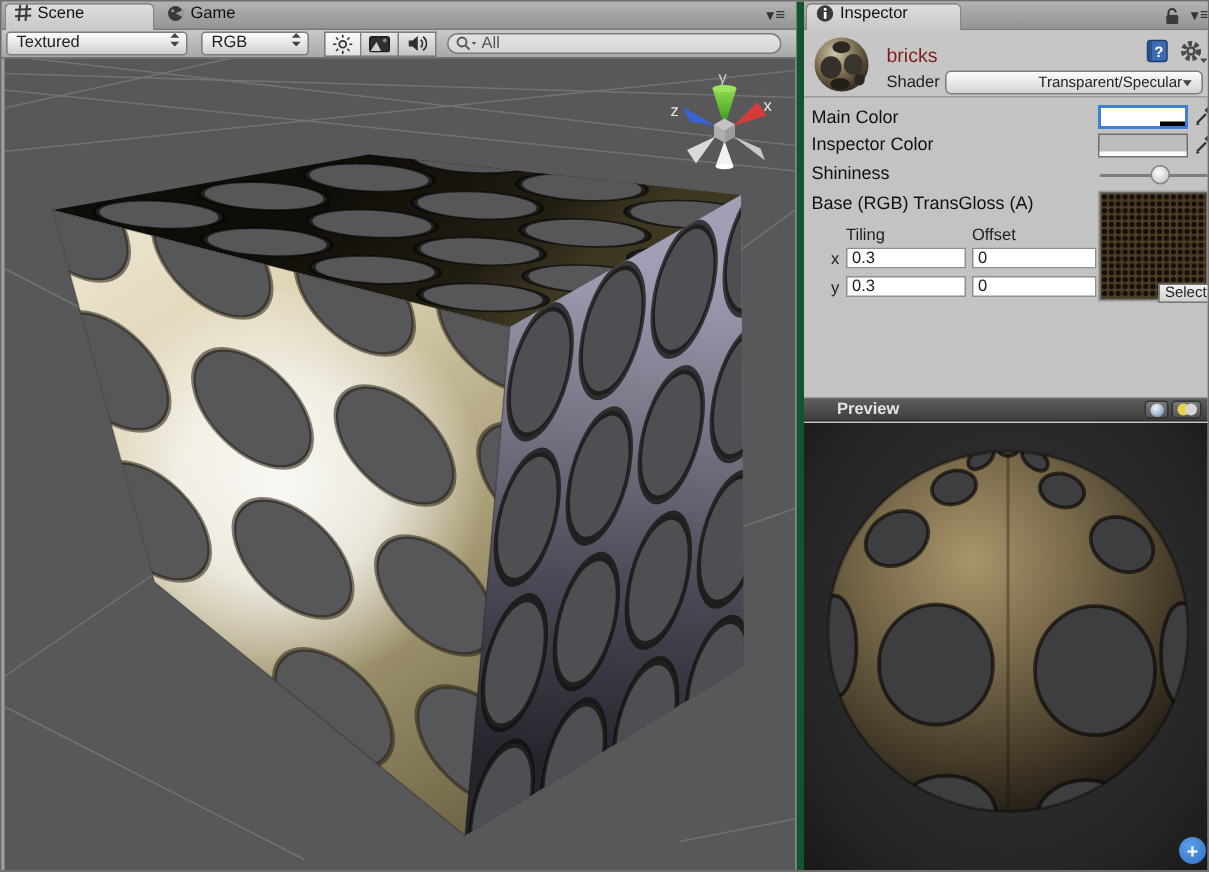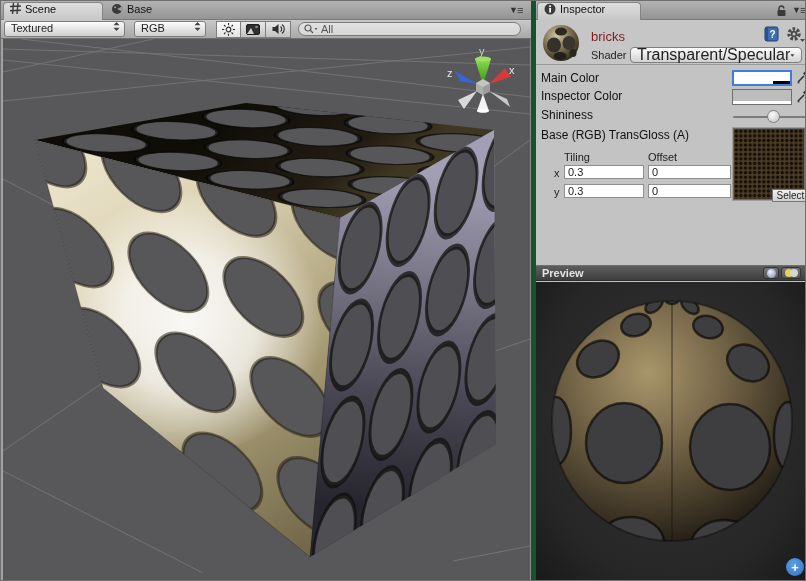--- a/index.html
+++ b/index.html
@@ -37,21 +37,21 @@
 
   
   .inspector-panel{position:absolute;left:530px;top:0;width:276px;height:581px;background:#c3c3c3;
                    border-left:5px solid #14532d;}
   .insp-header{position:absolute;left:0;top:19px;width:100%;height:45px;background:#c6c6c6;
                border-bottom:1px solid #9b9b9b;}
   .mat-title{position:absolute;left:55px;top:9px;font-size:13px;color:#7f1d1d;}
   .shader-lbl{position:absolute;left:55px;top:29px;font-size:11px;color:#222;}
   .shader-dd{position:absolute;left:94px;top:27px;width:172px;height:16px;border:1px solid #7e7e7e;
              border-radius:4px;background:linear-gradient(#fdfdfd,#d2d2d2);
-             display:flex;align-items:center;justify-content:flex-end;padding:0 6px;font-size:16px;color:#222;}
+             display:flex;align-items:center;justify-content:flex-end;padding:0 6px;font-size:10px;color:#222;}
   .props{position:absolute;left:0;top:64px;width:100%;}
   .prow-label{position:absolute;left:5px;font-size:12px;color:#111;}
   .swatch{position:absolute;left:196px;width:60px;height:16px;}
   .dropper{position:absolute;left:260px;width:13px;height:14px;}
   .slider-track{position:absolute;left:197px;top:51px;width:76px;height:2px;background:#7c7c7c;border-radius:1px;}
   .slider-thumb{position:absolute;top:-6px;width:13px;height:13px;border-radius:50%;
                 background:radial-gradient(circle at 40% 35%,#fdfdfd,#cfcfcf 70%,#a8a8a8);
                 border:1px solid #828282;margin-left:-6px;}
   .texbox{position:absolute;left:197px;top:63px;width:72px;height:72px;
           background-color:#4a3c26;
@@ -59,21 +59,21 @@
           background-size:4.6px 4.6px;border:1px solid #6a6a6a;outline:1px solid #9e9e9e;}
   .selectbtn{position:absolute;left:236px;top:124px;width:37px;height:13px;border:1px solid #777;
              background:linear-gradient(#f2f2f2,#cfcfcf);font-size:10px;color:#222;
              display:flex;align-items:center;justify-content:center;}
   .tilehead{position:absolute;font-size:11px;color:#222;}
   .tilefield{position:absolute;height:14px;border:1px solid #8e8e8e;background:#fff;
              font-size:11px;color:#222;padding:4px 3px;width:80px;}
   .preview-bar{position:absolute;left:0;top:264px;width:100%;height:16px;
                background:linear-gradient(#5d5d5d,#3e3e3e);border-top:1px solid #6f6f6f;
                border-bottom:1px solid #2c2c2c;display:flex;align-items:center;}
-  .preview-bar .t{font-weight:bold;font-size:11px;color:#e4e4e4;margin-left:6px;}
+  .preview-bar .t{font-weight:bold;font-size:11px;color:#e4e4e4;margin-left:22px;}
   .pbtn{width:16px;height:12px;border-radius:3px;border:1px solid #333;
         background:linear-gradient(#7a7a7a,#565656);display:flex;align-items:center;justify-content:center;}
   .preview-area{position:absolute;left:0;top:281px;width:100%;height:300px;
                 background:radial-gradient(ellipse at 50% 45%,#353535,#262626 72%,#191919);}
   .plusbtn{position:absolute;left:250px;top:276px;width:18px;height:18px;border-radius:50%;
            background:radial-gradient(circle at 40% 35%,#5da0e8,#2f6fc4);color:#fff;
            display:flex;align-items:center;justify-content:center;font-size:13px;font-weight:bold;}
 </style>
 </head>
 <body>
@@ -92,21 +92,21 @@
           </g>
         </svg>
         <span class="lbl">Scene</span>
       </div>
       <div class="tab inactive" style="left:104px;width:70px;top:2px;">
         <svg width="12" height="12" viewBox="0 0 12 12">
           <circle cx="6" cy="6" r="5" fill="#3a3a3a"></circle>
           <polygon points="6,6 12,3 12,9" fill="#9a9a9a"></polygon>
           <circle cx="4.2" cy="4.2" r="1" fill="#9a9a9a"></circle>
         </svg>
-        <span class="lbl">Base</span>
+        <span class="lbl">Game</span>
       </div>
       <div class="panel-menu" style="left:508px;">▼<span style="font-size:11px;letter-spacing:0;">≡</span></div>
     </div>
 
     <div class="toolbar">
       <div class="dd" style="margin-left:3px;width:121px;">
         <span>Textured</span>
         <svg width="7" height="9" viewBox="0 0 7 9">
           <polygon points="3.5,0 6.5,3.2 0.5,3.2" fill="#444"></polygon>
             <polygon points="3.5,9 6.5,5.8 0.5,5.8" fill="#444"></polygon>

